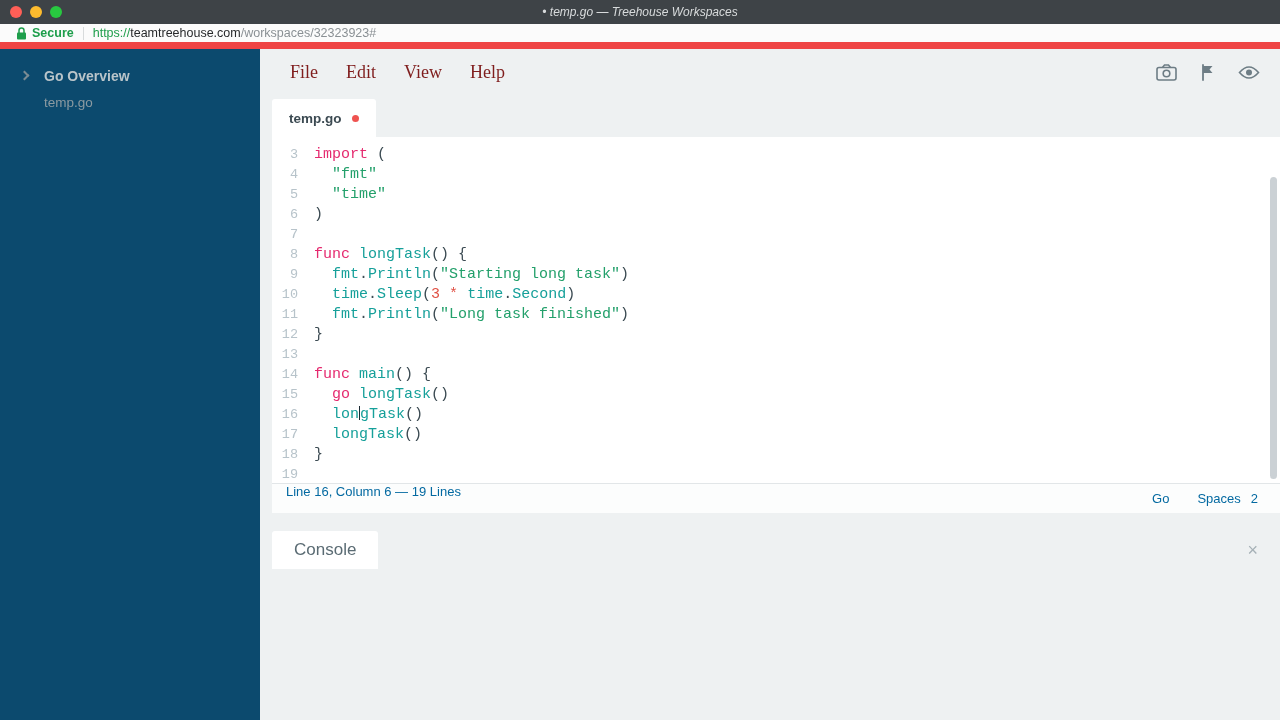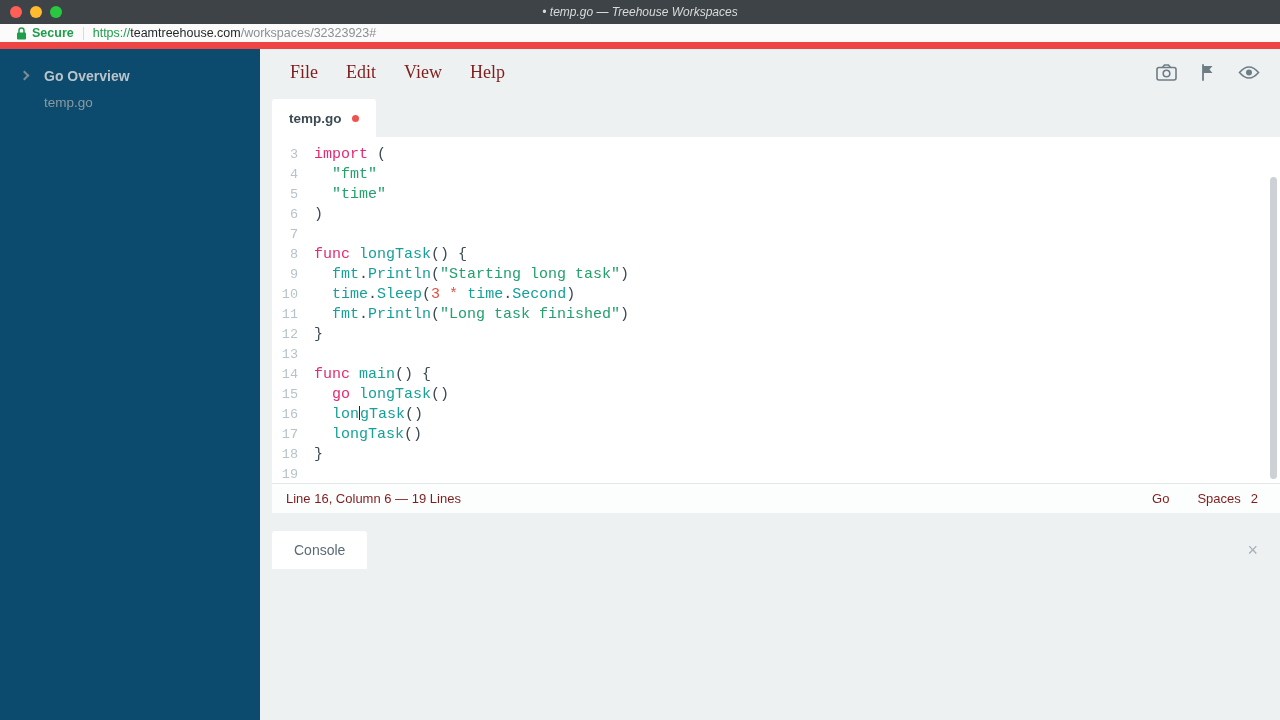--- a/index.html
+++ b/index.html
@@ -50,30 +50,30 @@
   .code-text { margin-left:16px; }
   .tok-k { color:var(--keyword); }
   .tok-i { color:var(--identifier); }
   .tok-s { color:var(--string); }
   .tok-n { color:var(--number); }
   .tok-p { color:var(--plain); }
   .tok-cur { display:inline-block; width:0; height:14px; border-left:1.6px solid #1a2a33; vertical-align:-2px; }
   .scroll-thumb { position:absolute; right:3px; top:40px; width:7px; height:302px; background:#cbd1d5; border-radius:4px; cursor:pointer; }
 
   
-  .statusbar { height:30px; background:#fcfdfd; border-top:1px solid #e2e6e8; display:flex; align-items:center; justify-content:space-between; padding:0 22px 0 14px; font-size:13px; color:#7f1d1d; }
+  .statusbar { height:30px; background:#fcfdfd; border-top:1px solid #e2e6e8; display:flex; justify-content:space-between; padding:0 22px 0 14px; font-size:13px; color:#0369a1; }
   .status-right { display:flex; gap:28px; align-items:center; }
   .indent { display:flex; gap:10px; cursor:pointer; }
   .lang { cursor:pointer; }
 
   .panel-gap { height:18px; }
 
   
   .console-header { height:38px; display:flex; align-items:flex-end; justify-content:space-between; }
-  .console-tab { height:38px; background:#fff; display:flex; align-items:center; padding:0 22px; font-size:14px; color:#5a6b73; border-radius:3px 3px 0 0; cursor:pointer; }
+  .console-tab { height:38px; background:#fff; display:flex; align-items:center; padding:0 22px; font-size:17px; color:#5a6b73; border-radius:3px 3px 0 0; cursor:pointer; }
   .console-close { color:#a6b1b7; font-size:18px; line-height:1; margin:0 22px 10px 0; cursor:pointer; }
   .console-body { flex:1; background:#fff; padding:13px 0 0 14px; font-family:"Liberation Mono","DejaVu Sans Mono",monospace; font-size:15px; font-weight:bold; }
   .prompt-user { color:var(--prompt-user); }
   .prompt-sep { color:var(--prompt-user); }
   .prompt-path { color:var(--prompt-path); }
   .prompt-symbol { color:#3f4b52; }
 </style>
 </head>
 <body>
 

